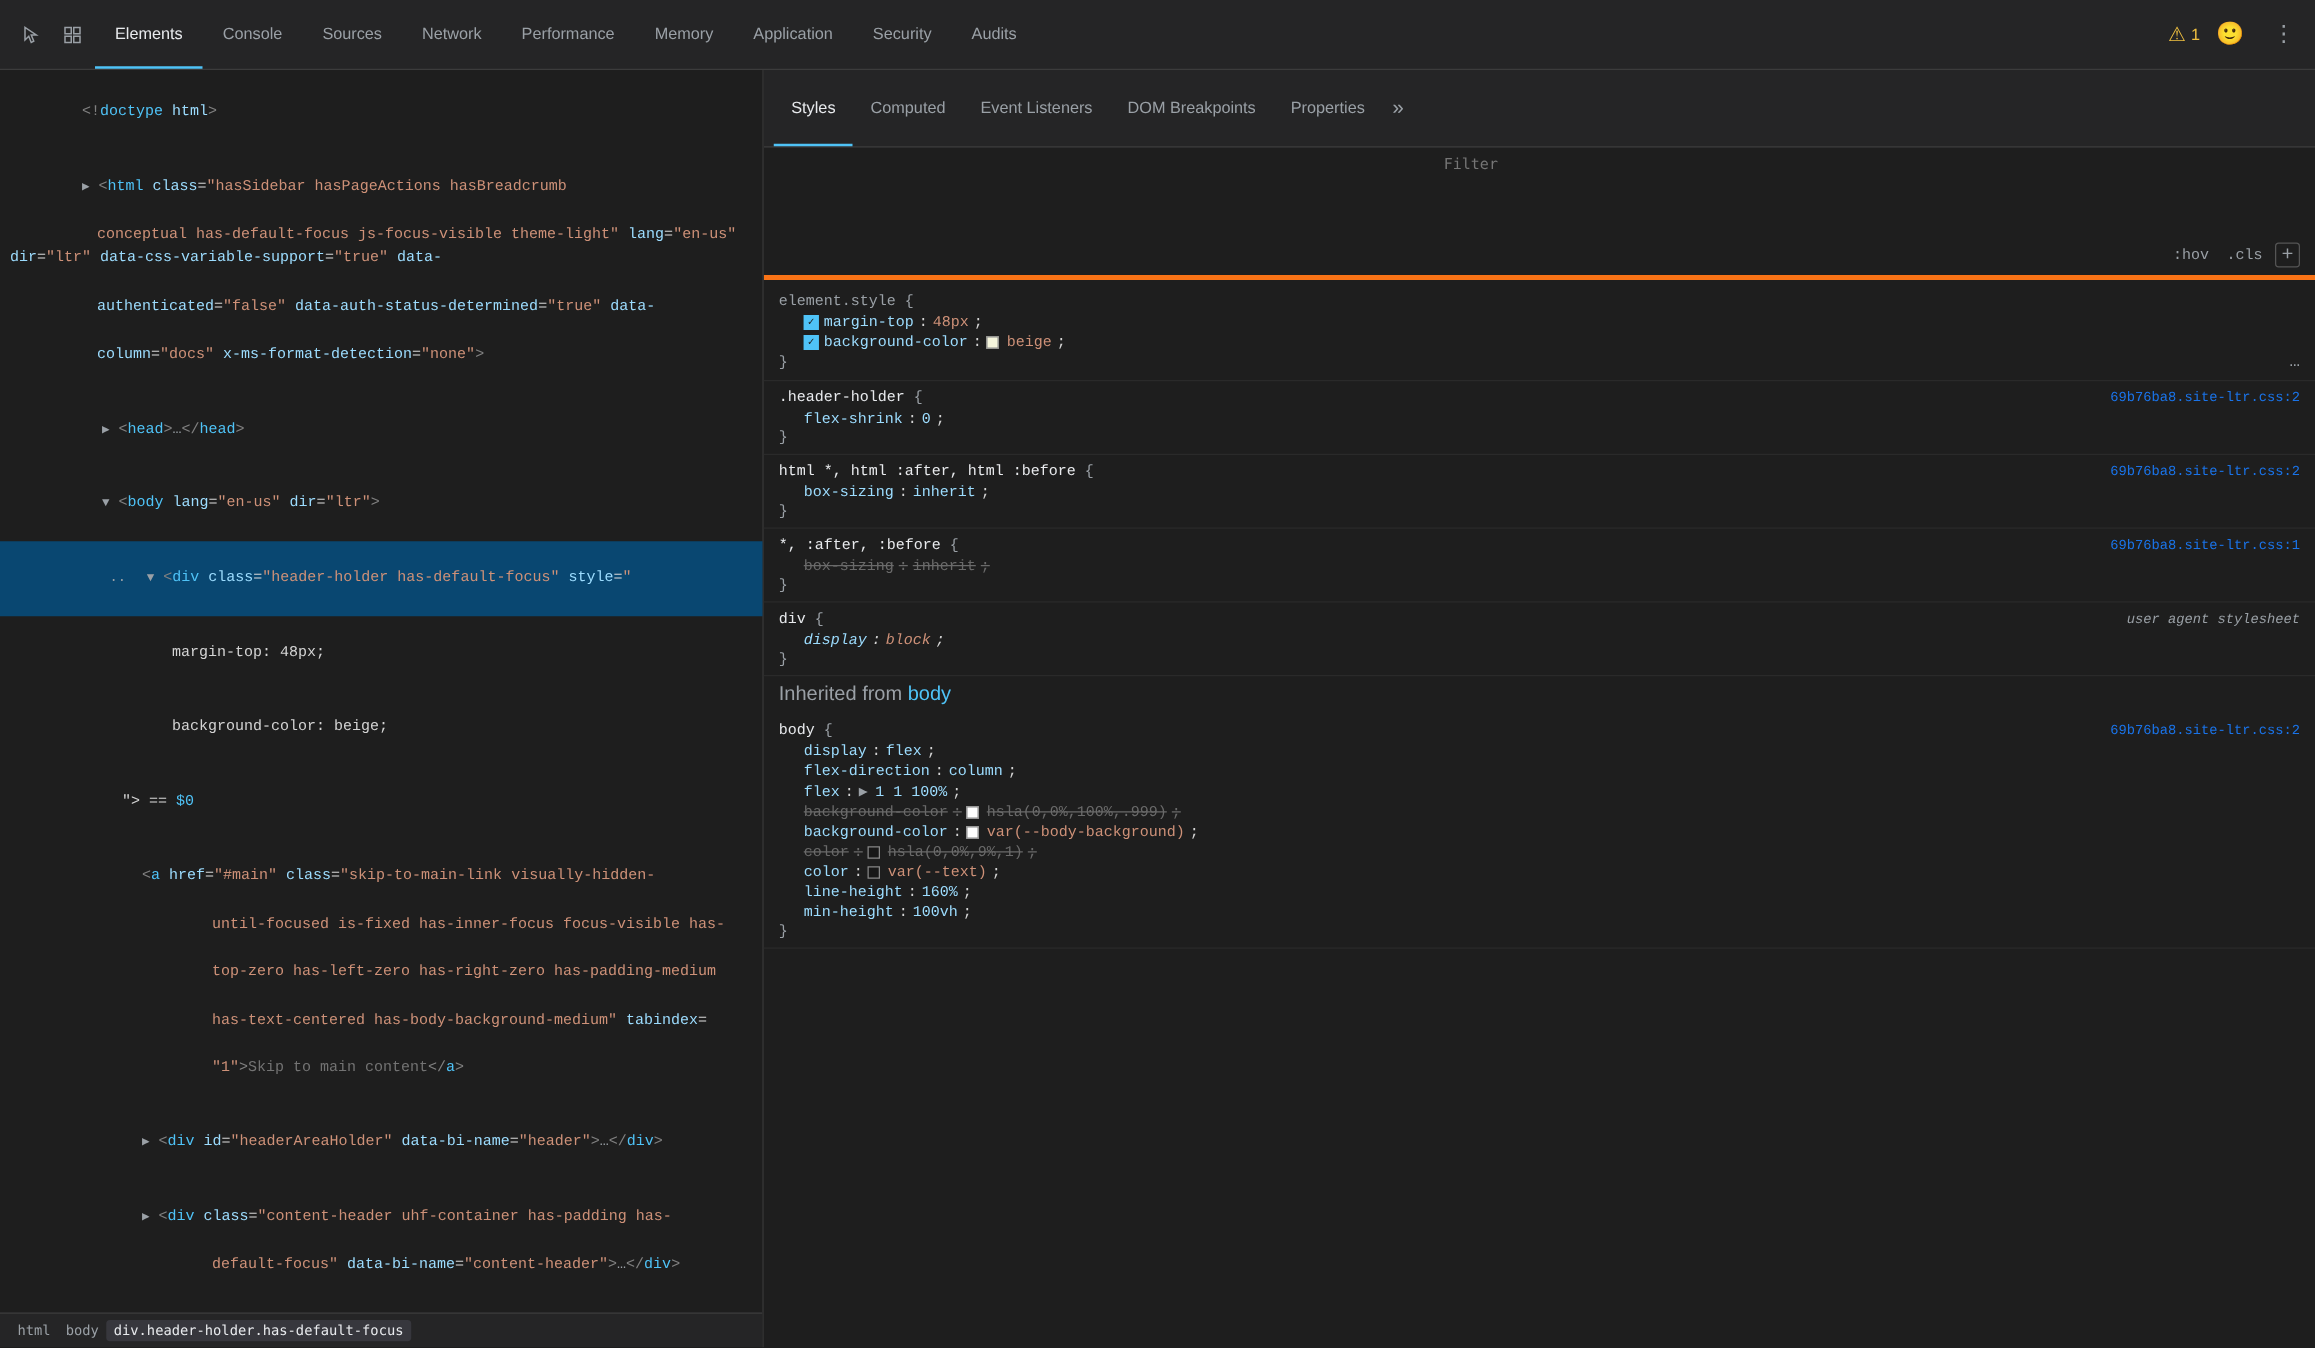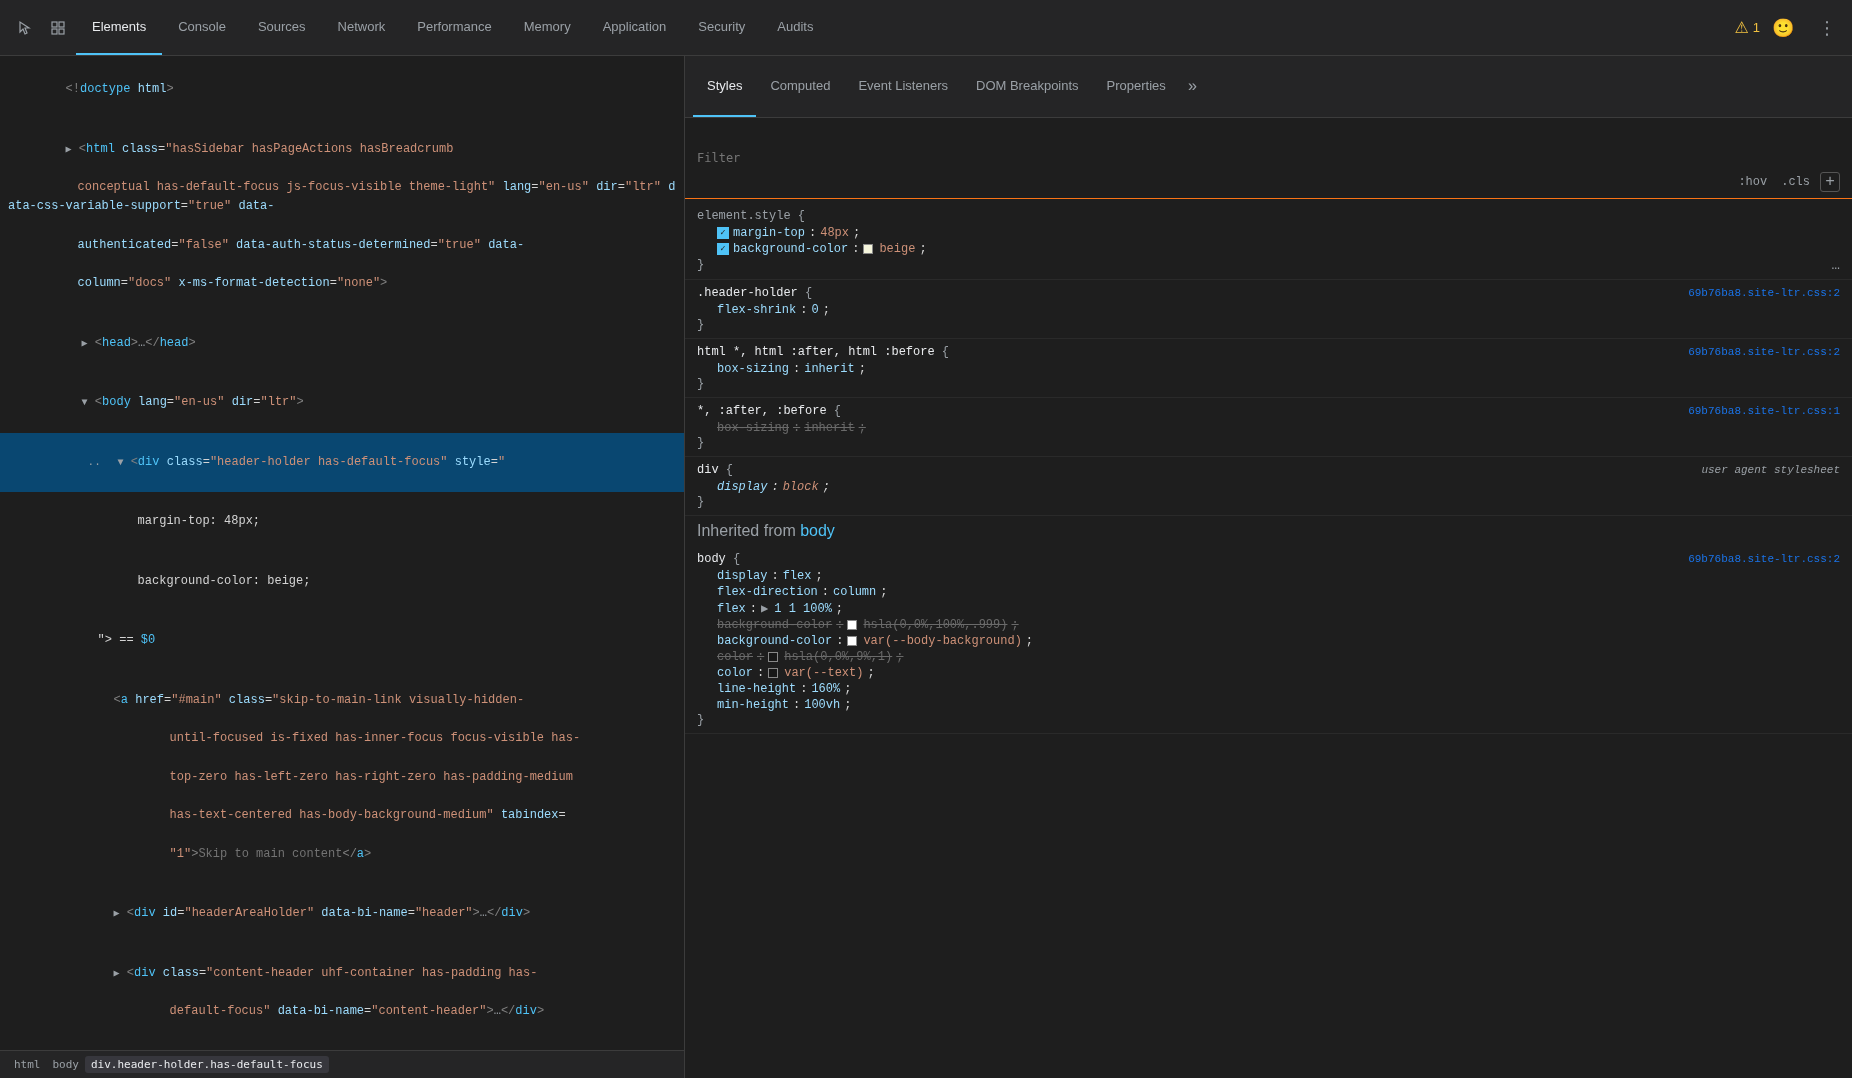--- a/index.html
+++ b/index.html
@@ -71,21 +71,21 @@
     }
 
     
     .main-layout {
       display: flex;
       height: calc(1078px - 56px);
     }
 
     
     .left-panel {
-      width: 685px;
+      width: 611px;
       flex-shrink: 0;
       display: flex;
       flex-direction: column;
       background: #1e1e1e;
       border-right: 1px solid #3c3c3c;
       overflow: hidden;
     }
 
     .elements-content {
       flex: 1;
@@ -199,22 +199,23 @@
     }
     .styles-content::-webkit-scrollbar { width: 8px; }
     .styles-content::-webkit-scrollbar-track { background: #1e1e1e; }
     .styles-content::-webkit-scrollbar-thumb { background: #555; border-radius: 4px; }
 
     
     .filter-bar {
       display: flex;
       align-items: center;
       padding: 6px 12px;
-      border-bottom: 1px solid #f97316;
+      border-bottom: 4px solid #f97316;
       gap: 8px;
+      flex-direction: column;
     }
     .filter-input {
       background: transparent;
       border: none;
       outline: none;
       color: #d4d4d4;
       font-size: 12px;
       font-family: 'Consolas', monospace;
       flex: 1;
     }

